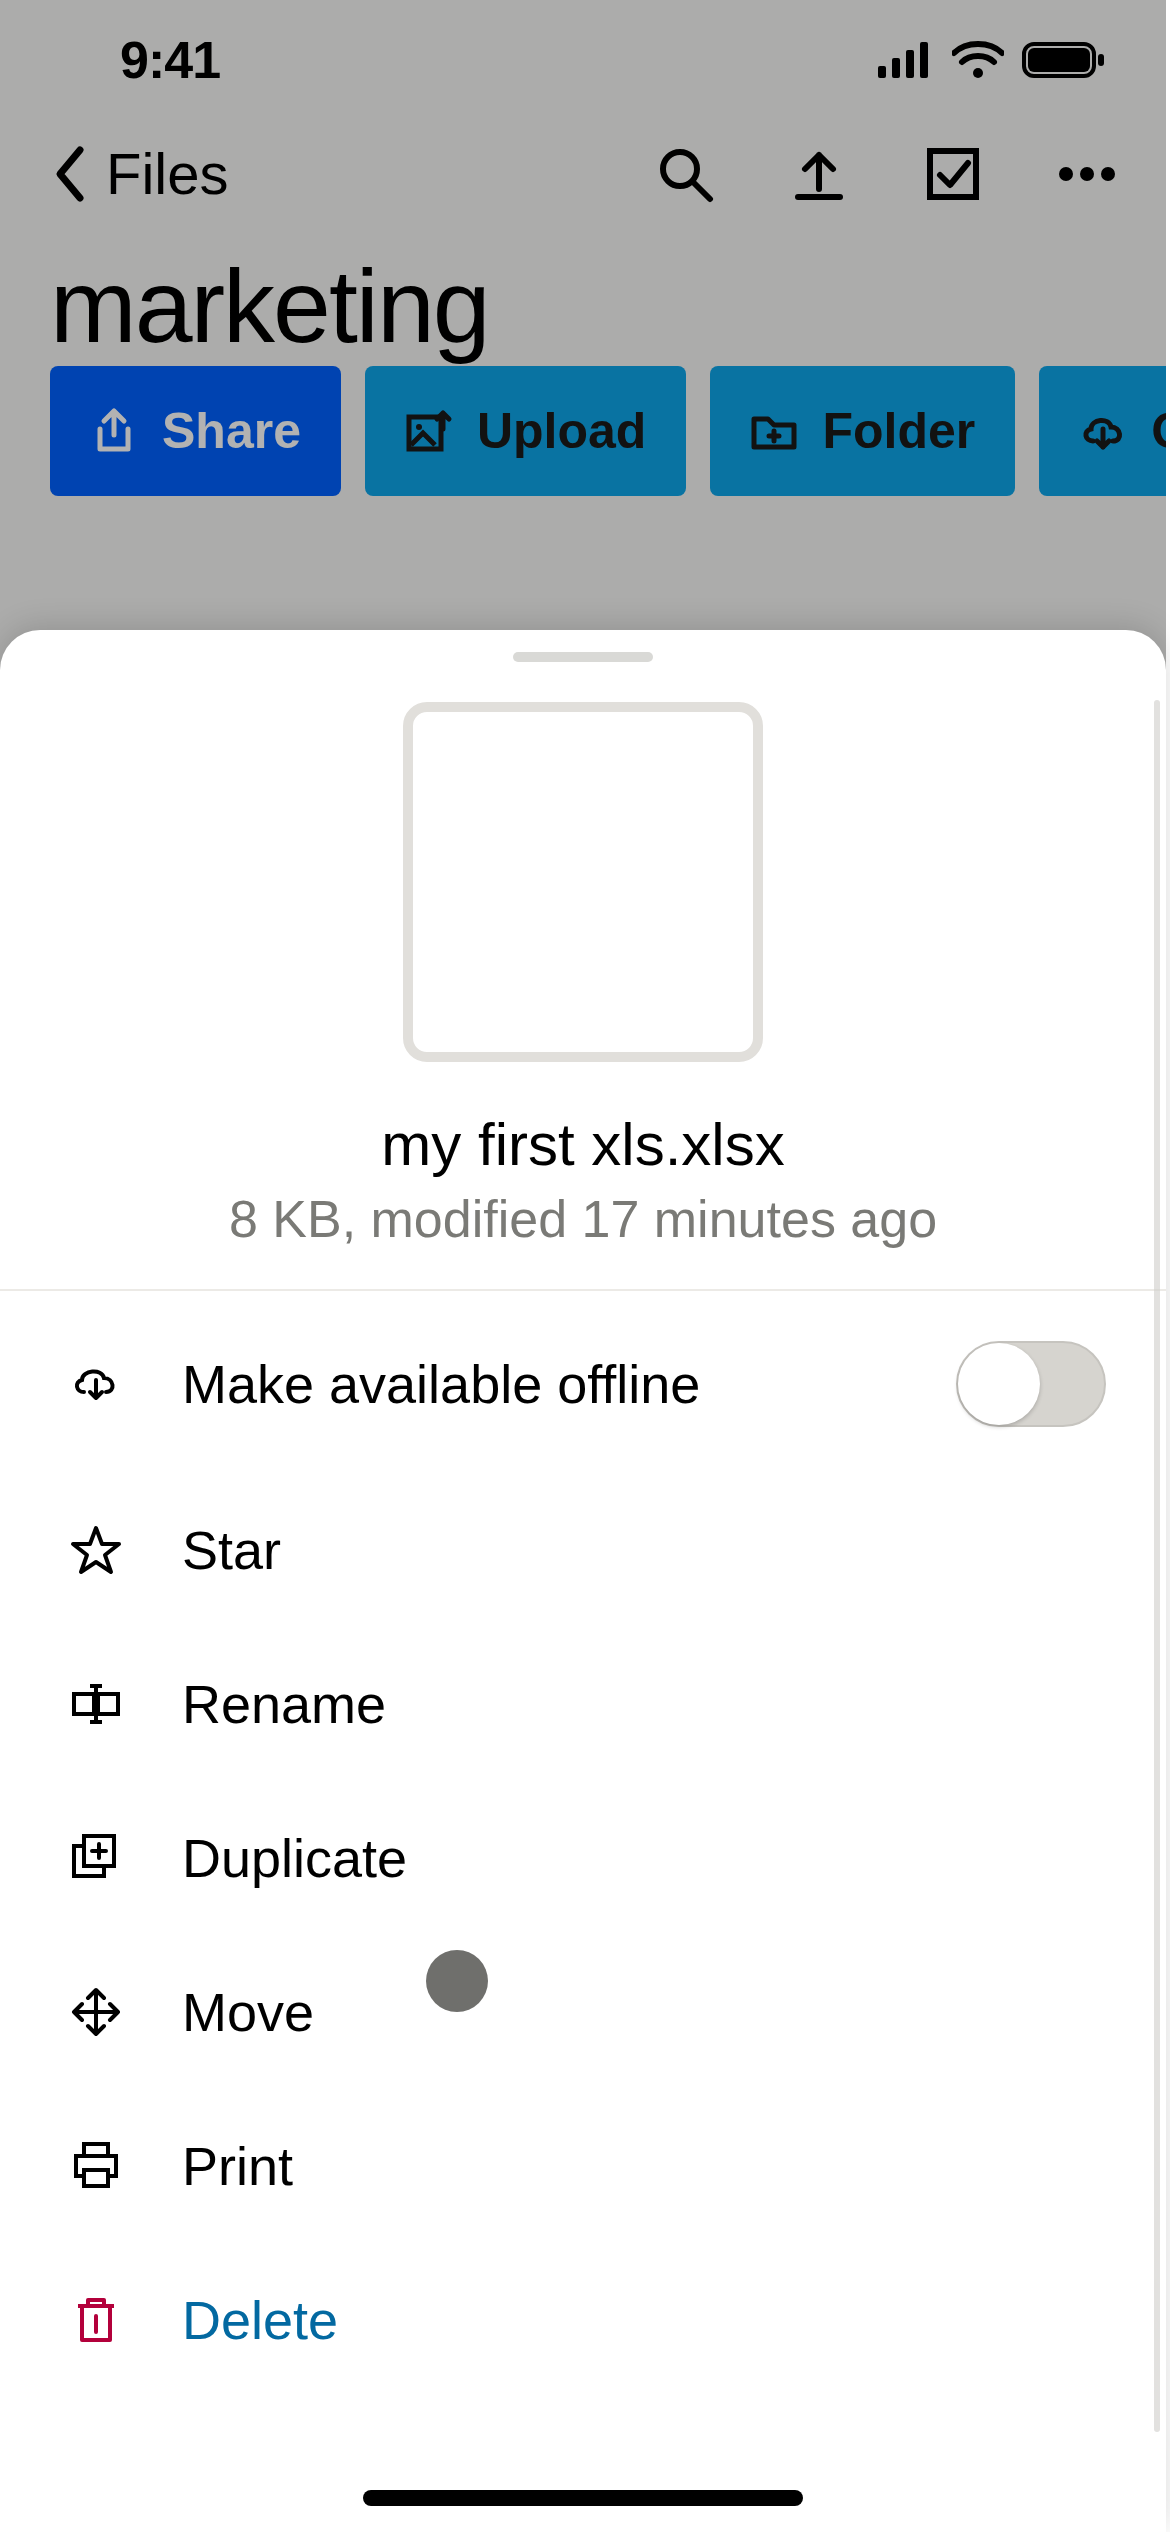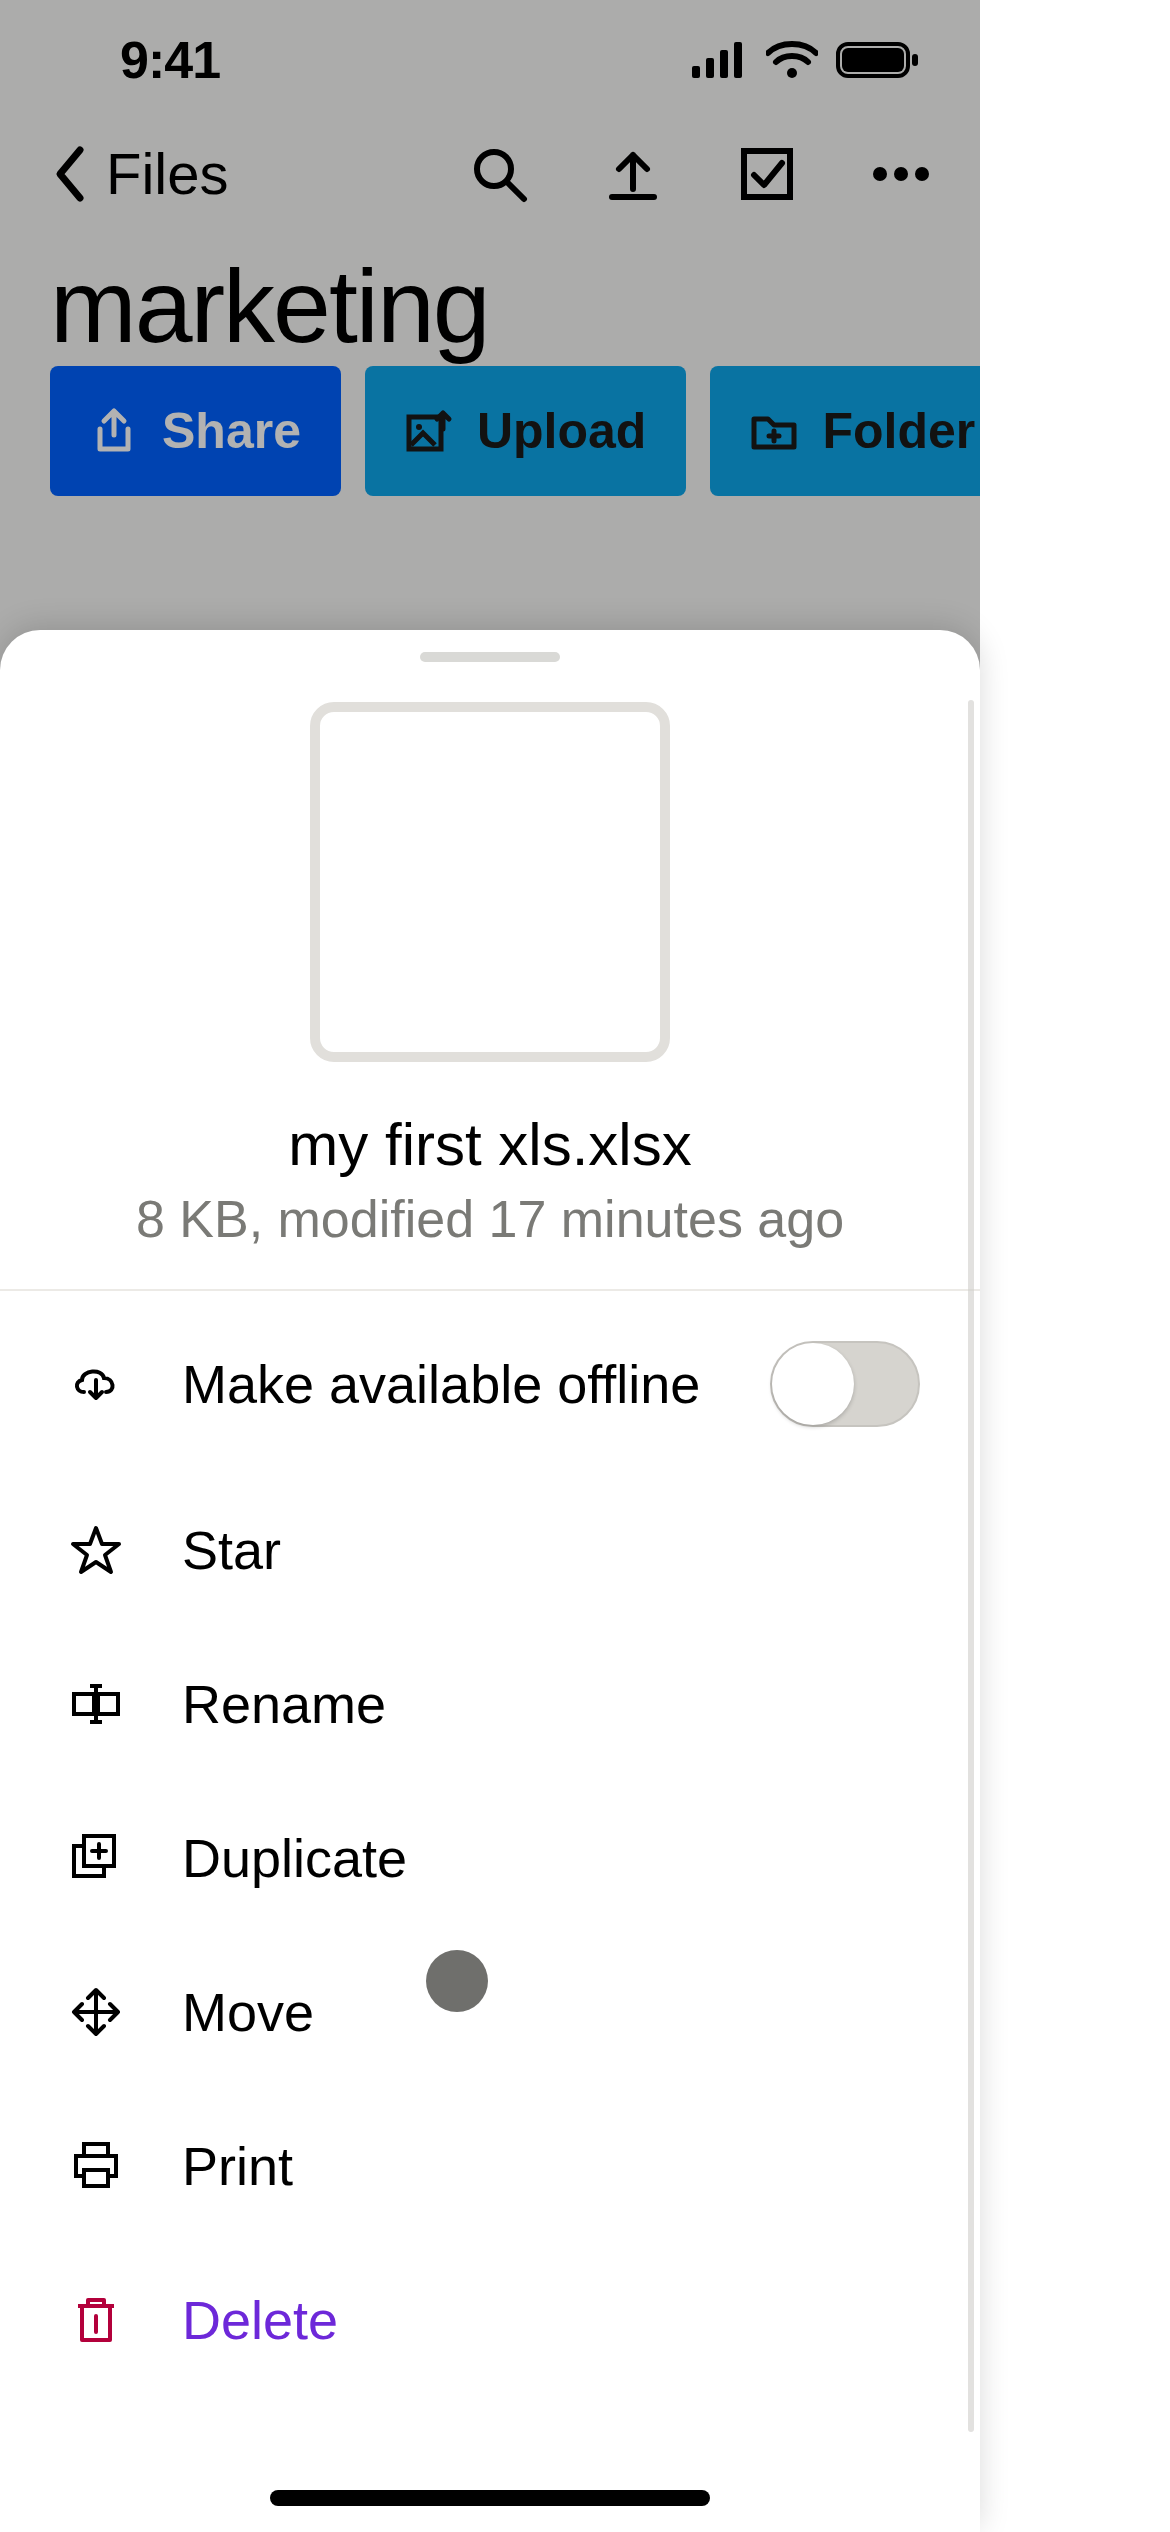--- a/index.html
+++ b/index.html
@@ -5,21 +5,21 @@
   * { margin: 0; padding: 0; box-sizing: border-box; }
   html, body {
     width: 1170px;
     height: 2532px;
     font-family: -apple-system, Helvetica, Arial, sans-serif;
     overflow: hidden;
     background: #fff;
   }
   .screen {
     position: relative;
-    width: 980px;
+    width: 1166px;
     height: 2532px;
     background: #fff;
   }
   
   .bg {
     position: absolute;
     inset: 0;
     background: #f7f7f5;
   }
   .dim-overlay {
@@ -132,21 +132,21 @@
   .sheet-list { flex: 1; padding-top: 4px; }
   .sheet-item {
     display: flex;
     align-items: center;
     gap: 60px;
     padding: 46px 60px 46px 70px;
     font-size: 54px;
   }
   .sheet-item .lbl { flex: 1; }
   .sheet-item svg { width: 52px; height: 52px; }
-  .sheet-item.danger { color: #6d28d9; }
+  .sheet-item.danger { color: #0369a1; }
   .sheet-item.danger svg path { stroke: #b3003b; }
   
   .toggle {
     width: 150px; height: 86px;
     background: #d6d4cf;
     border-radius: 43px;
     position: relative;
     border: 2px solid #c6c4bf;
   }
   .toggle .knob {

